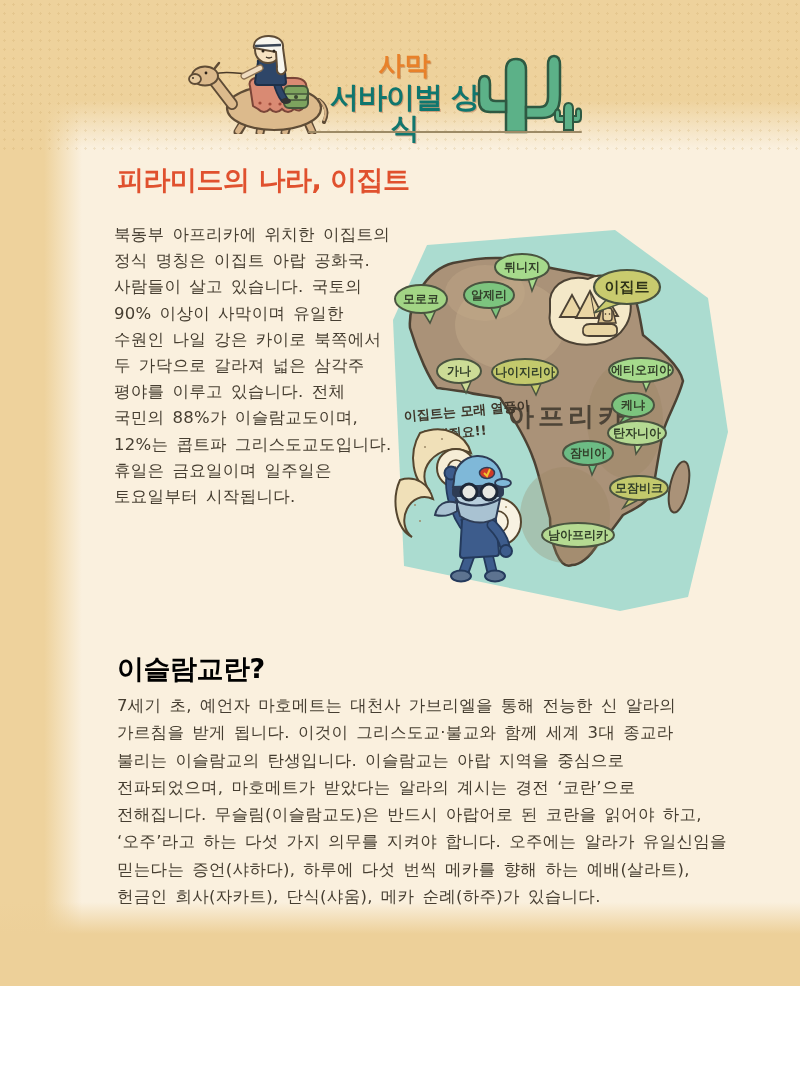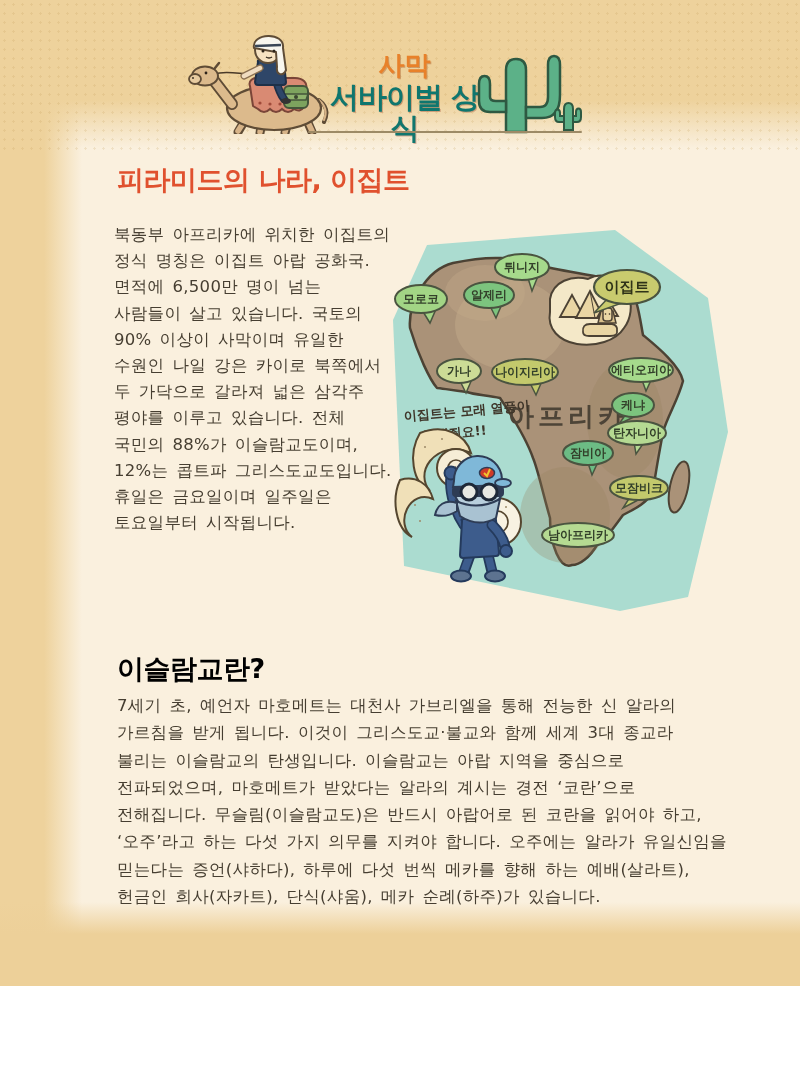--- a/index.html
+++ b/index.html
@@ -115,21 +115,20 @@
       <path d="M105,68 L109,68 Q113,68 113,63 L113,58 Q113,54.5 110.5,54.5 Q108,54.5 108,58 L108,62 L105,62 Z" fill="#5cb188" stroke="#2e5942" stroke-width="2"></path>
     </g>
   </svg>
 
   <div class="abs ground-line"></div>
 
   <div class="abs h-egypt">피라미드의 나라, 이집트</div>
   <div class="abs bodytext txt-egypt">
     <div>북동부 아프리카에 위치한 이집트의</div>
     <div>정식 명칭은 이집트 아랍 공화국.</div>
-    <div>면적에 6,500만 명이 넘는</div>
     <div>사람들이 살고 있습니다. 국토의</div>
     <div>90% 이상이 사막이며 유일한</div>
     <div>수원인 나일 강은 카이로 북쪽에서</div>
     <div>두 가닥으로 갈라져 넓은 삼각주</div>
     <div>평야를 이루고 있습니다. 전체</div>
     <div>국민의 88%가 이슬람교도이며,</div>
     <div>12%는 콥트파 그리스도교도입니다.</div>
     <div>휴일은 금요일이며 일주일은</div>
     <div>토요일부터 시작됩니다.</div>
   </div>

